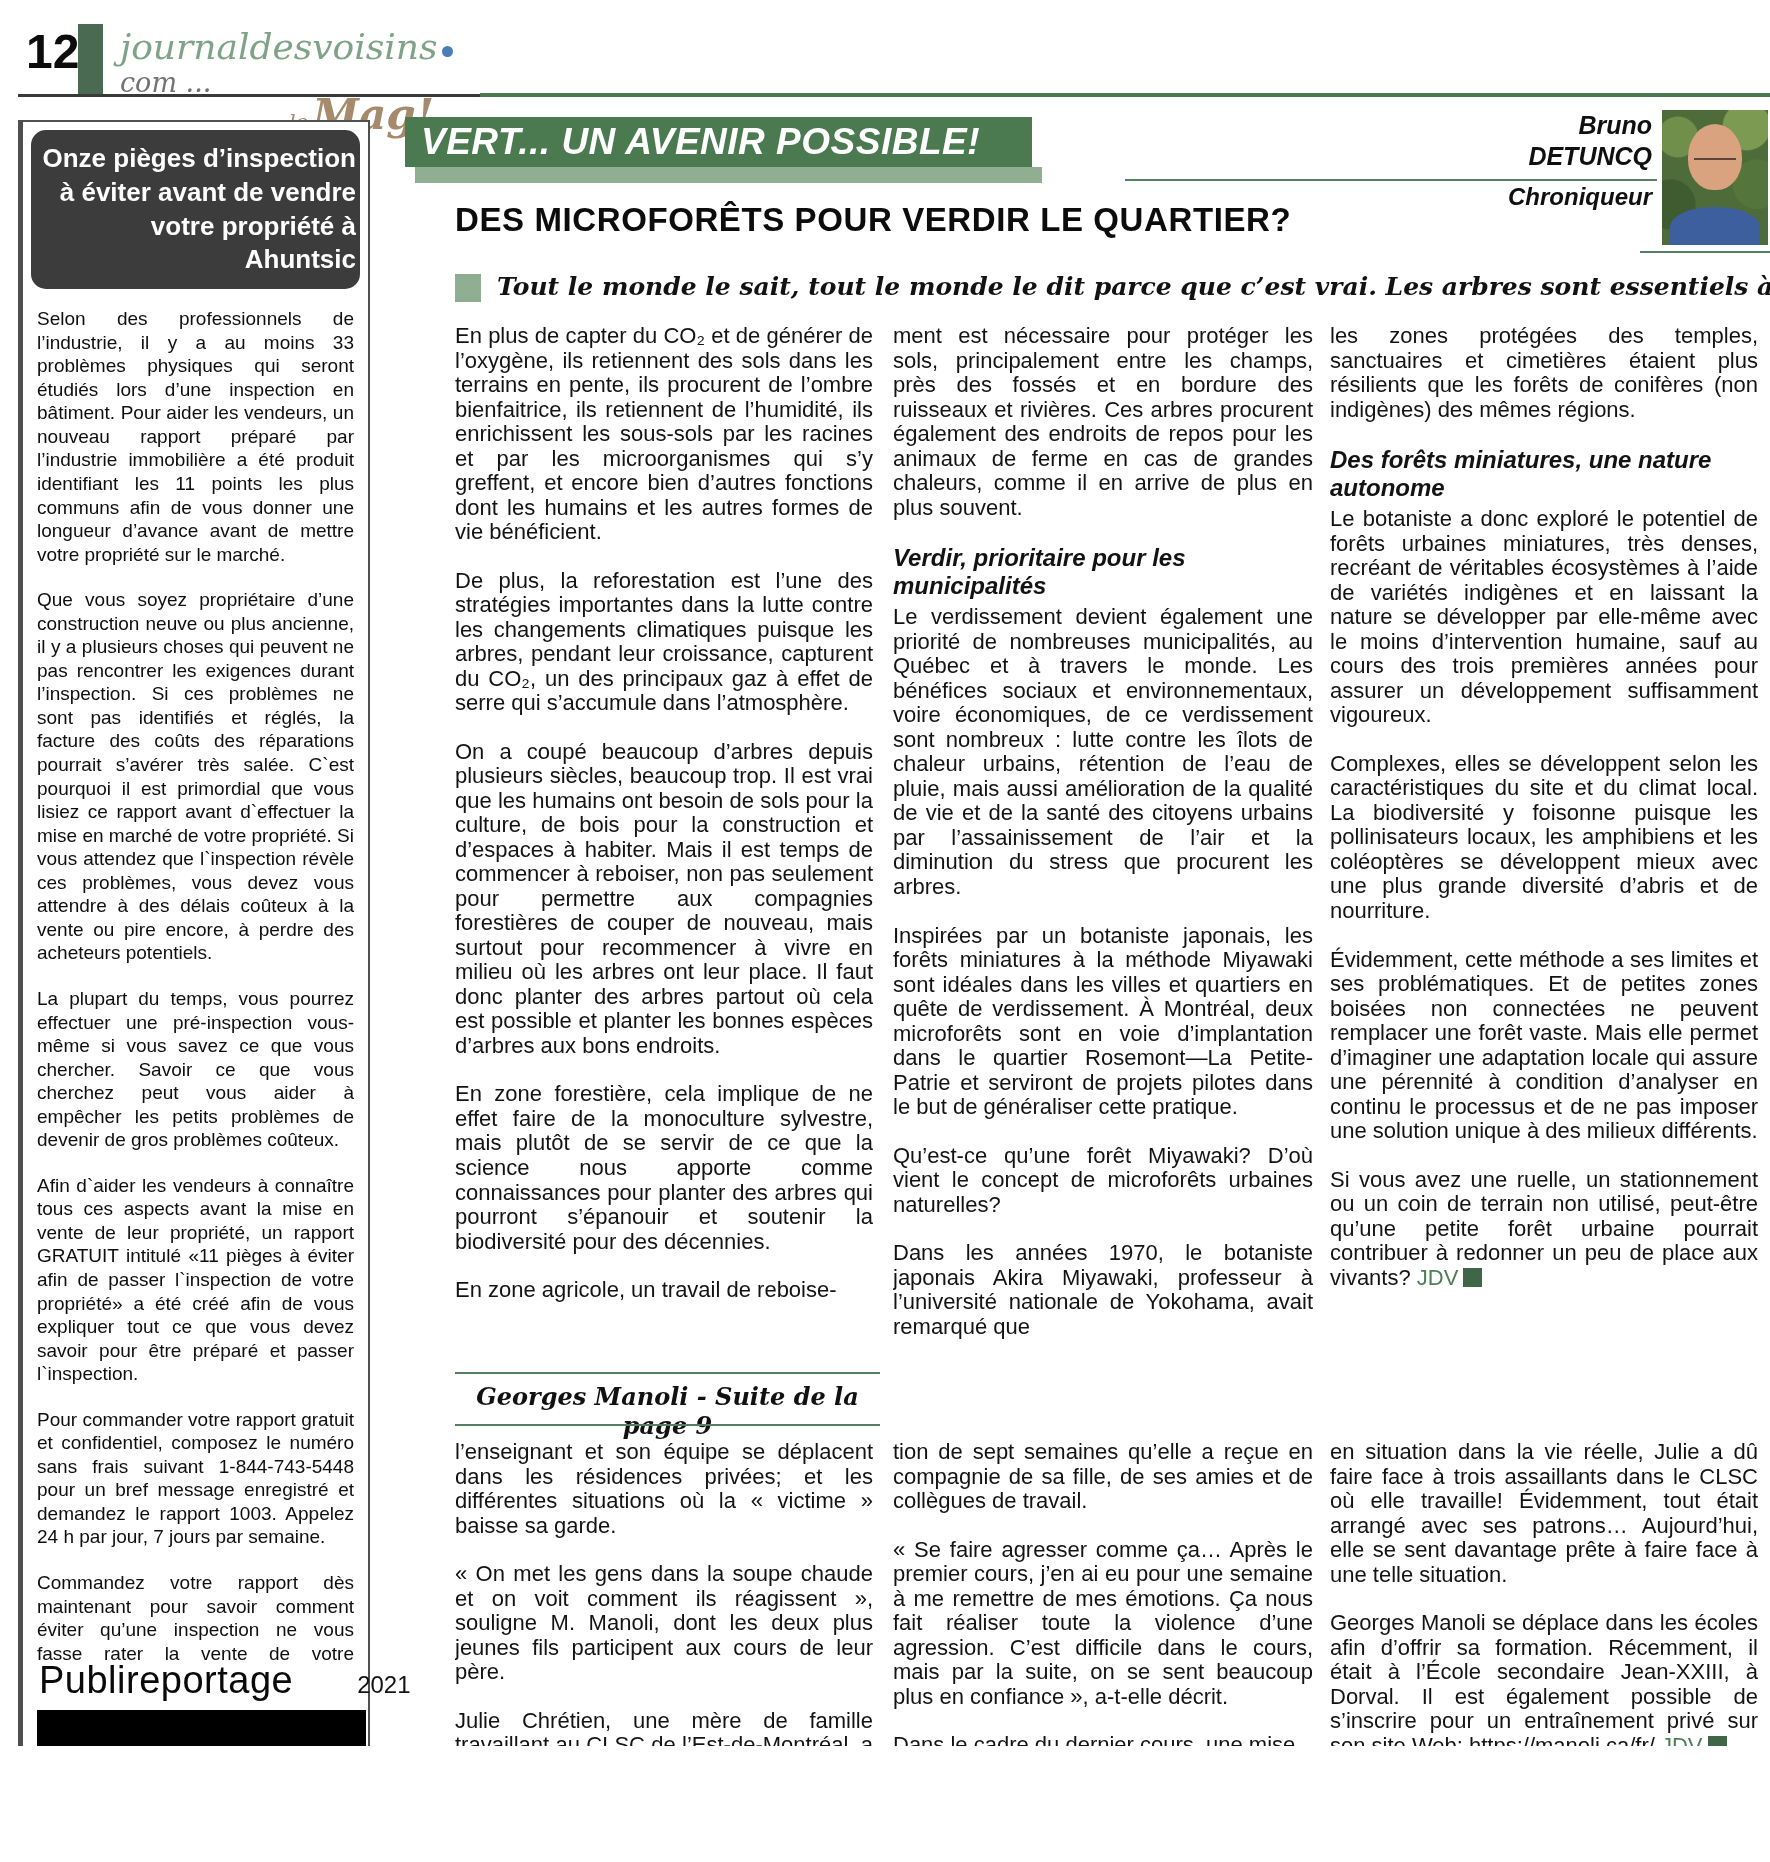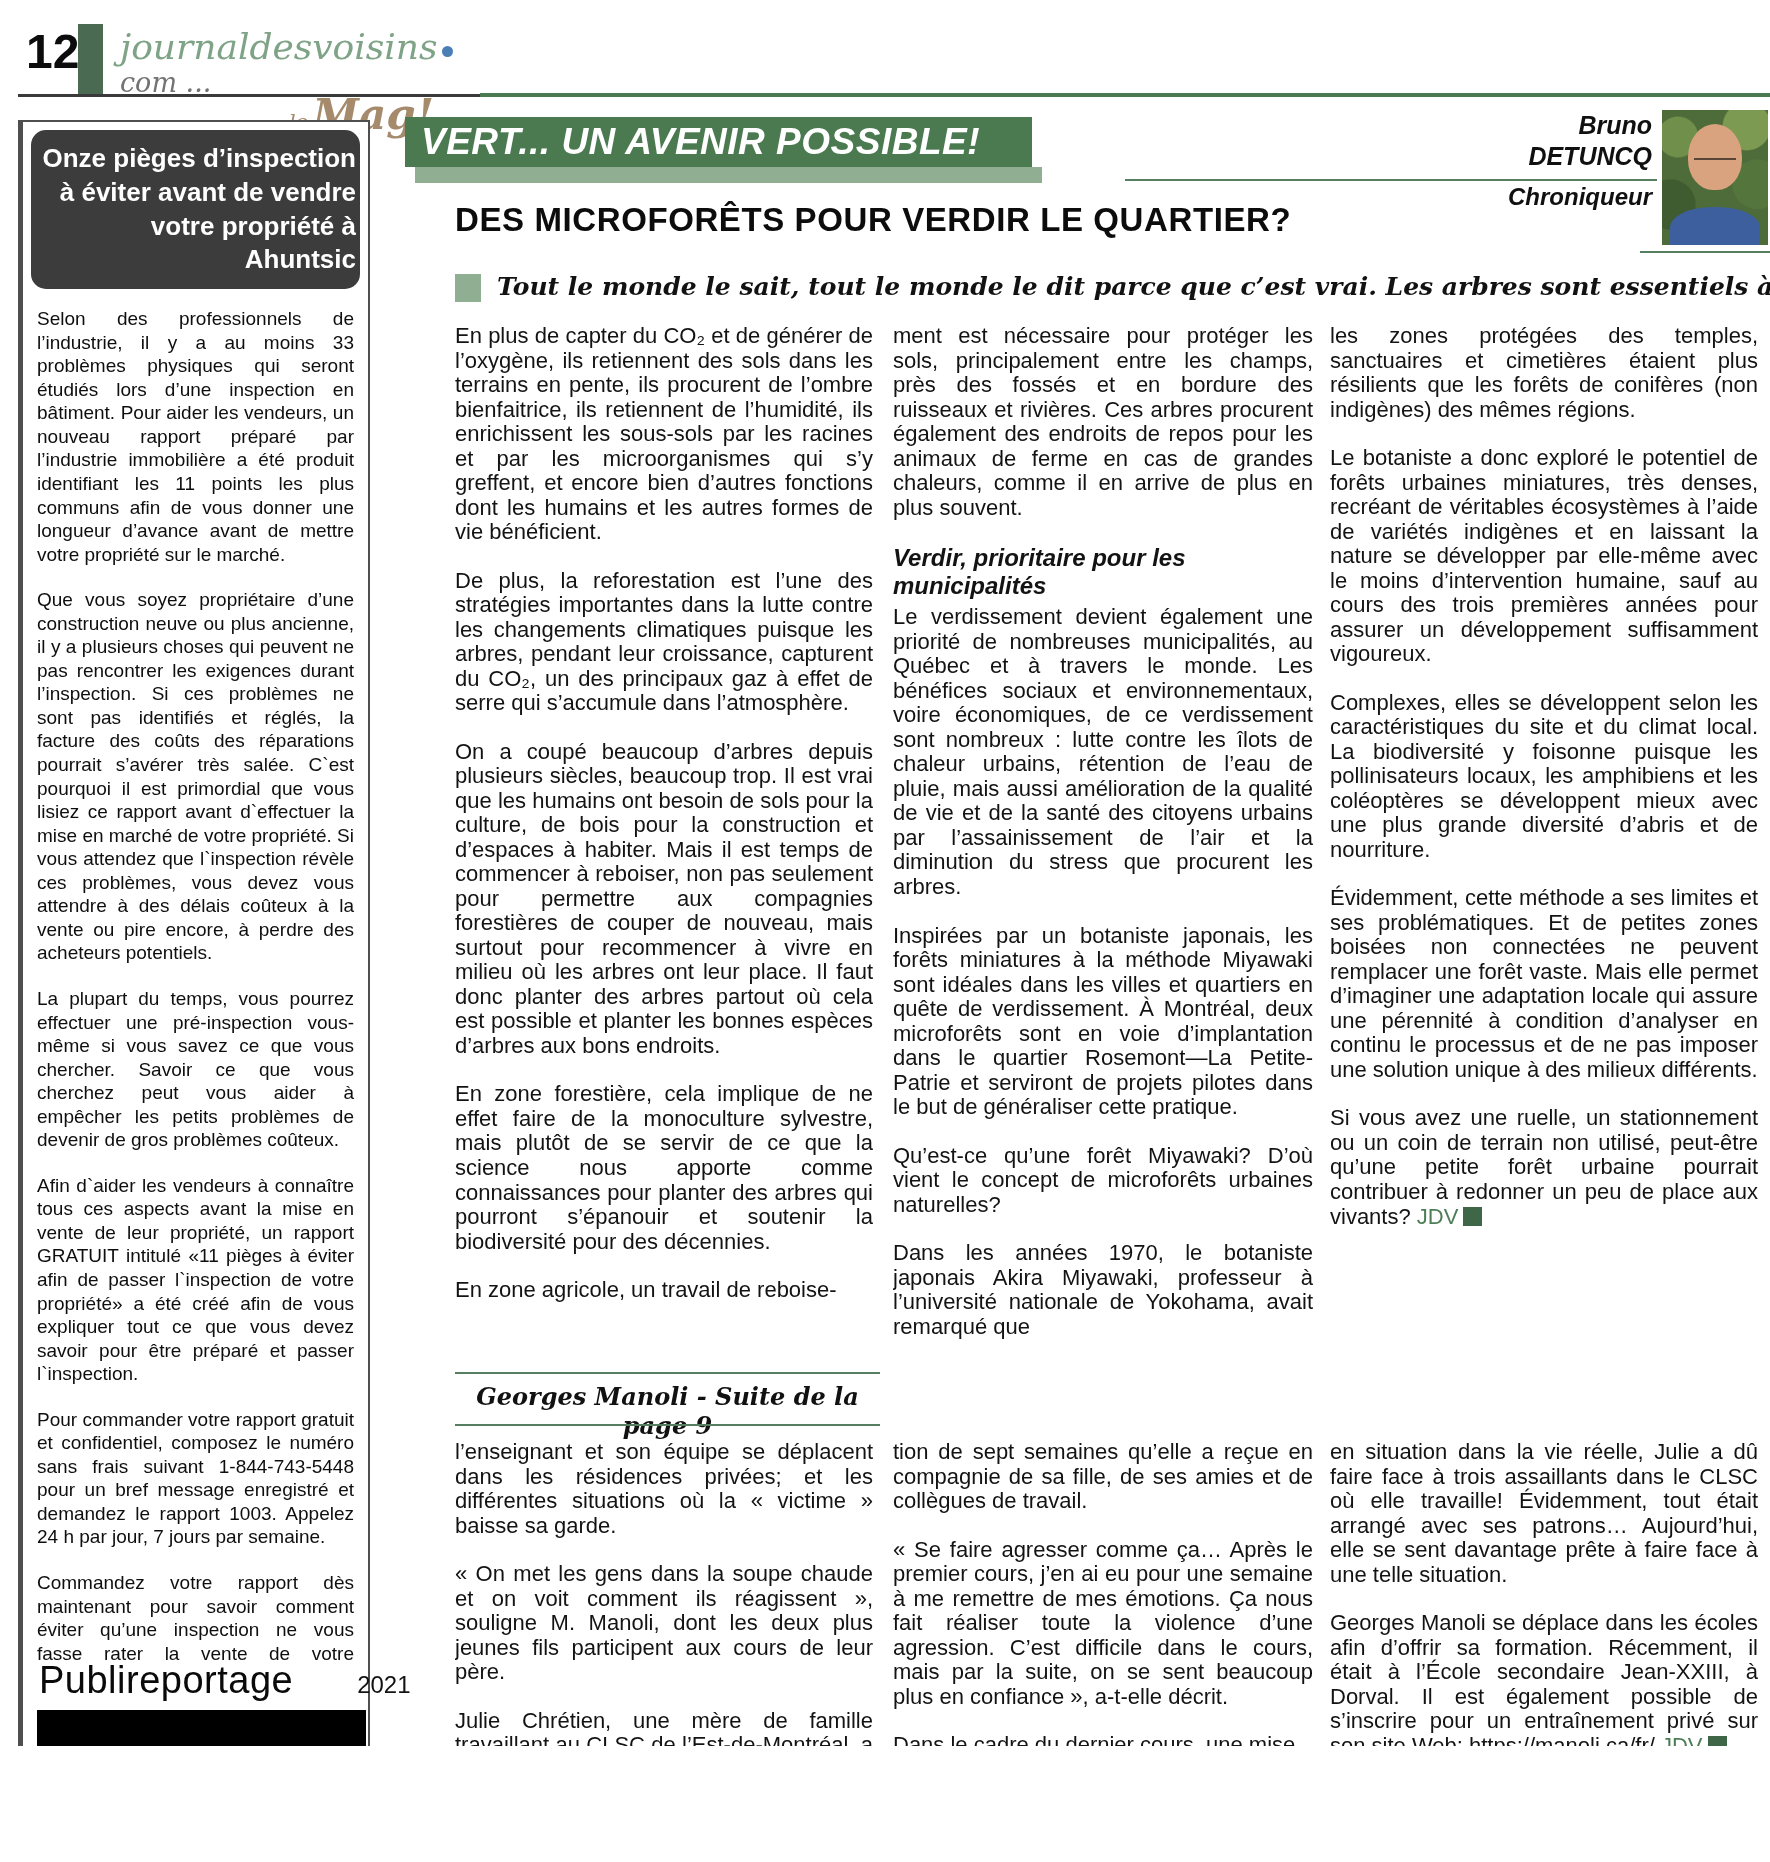--- a/index.html
+++ b/index.html
@@ -149,20 +149,21 @@
   <div class="col col-2">
     <p>ment est nécessaire pour protéger les sols, principalement entre les champs, près des fossés et en bordure des ruisseaux et rivières. Ces arbres procurent également des endroits de repos pour les animaux de ferme en cas de grandes chaleurs, comme il en arrive de plus en plus souvent.</p>
     <div class="subhead">Verdir, prioritaire pour les municipalités</div>
     <p>Le verdissement devient également une priorité de nombreuses municipalités, au Québec et à travers le monde. Les bénéfices sociaux et environnementaux, voire économiques, de ce verdissement sont nombreux : lutte contre les îlots de chaleur urbains, rétention de l’eau de pluie, mais aussi amélioration de la qualité de vie et de la santé des citoyens urbains par l’assainissement de l’air et la diminution du stress que procurent les arbres.</p>
     <p>Inspirées par un botaniste japonais, les forêts miniatures à la méthode Miyawaki sont idéales dans les villes et quartiers en quête de verdissement. À Montréal, deux microforêts sont en voie d’implantation dans le quartier Rosemont—La Petite-Patrie et serviront de projets pilotes dans le but de généraliser cette pratique.</p>
     <p>Qu’est-ce qu’une forêt Miyawaki? D’où vient le concept de microforêts urbaines naturelles?</p>
     <p>Dans les années 1970, le botaniste japonais Akira Miyawaki, professeur à l’université nationale de Yokohama, avait remarqué que</p>
   </div>
   <div class="col col-3">
     <p>les zones protégées des temples, sanctuaires et cimetières étaient plus résilients que les forêts de conifères (non indigènes) des mêmes régions.</p>
+    <div class="subhead">Des forêts miniatures, une nature autonome</div>
     <p>Le botaniste a donc exploré le potentiel de forêts urbaines miniatures, très denses, recréant de véritables écosystèmes à l’aide de variétés indigènes et en laissant la nature se développer par elle-même avec le moins d’intervention humaine, sauf au cours des trois premières années pour assurer un développement suffisamment vigoureux.</p>
     <p>Complexes, elles se développent selon les caractéristiques du site et du climat local. La biodiversité y foisonne puisque les pollinisateurs locaux, les amphibiens et les coléoptères se développent mieux avec une plus grande diversité d’abris et de nourriture.</p>
     <p>Évidemment, cette méthode a ses limites et ses problématiques. Et de petites zones boisées non connectées ne peuvent remplacer une forêt vaste. Mais elle permet d’imaginer une adaptation locale qui assure une pérennité à condition d’analyser en continu le processus et de ne pas imposer une solution unique à des milieux différents.</p>
     <p><span>Si vous avez une ruelle, un stationnement ou un coin de terrain non utilisé, peut-être qu’une petite forêt urbaine pourrait contribuer à redonner un peu de place aux vivants?</span> <span class="jdv">JDV</span><span class="jdv-sq"></span></p>
   </div>
 
   <div class="cont-rule-top"></div>
   <div class="cont-title">Georges Manoli - Suite de la page 9</div>
   <div class="cont-rule-bot"></div>
 

